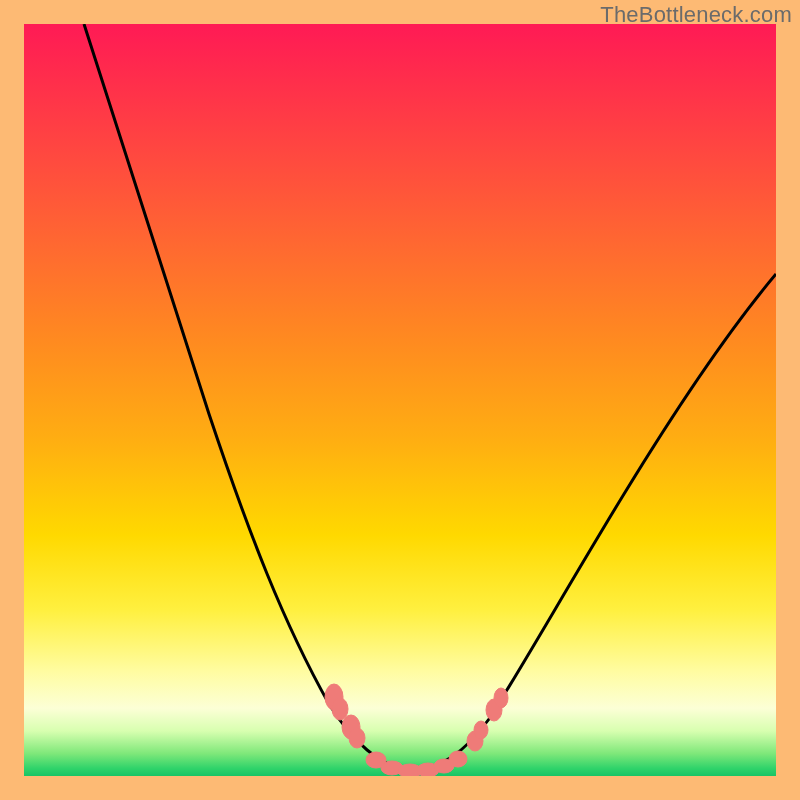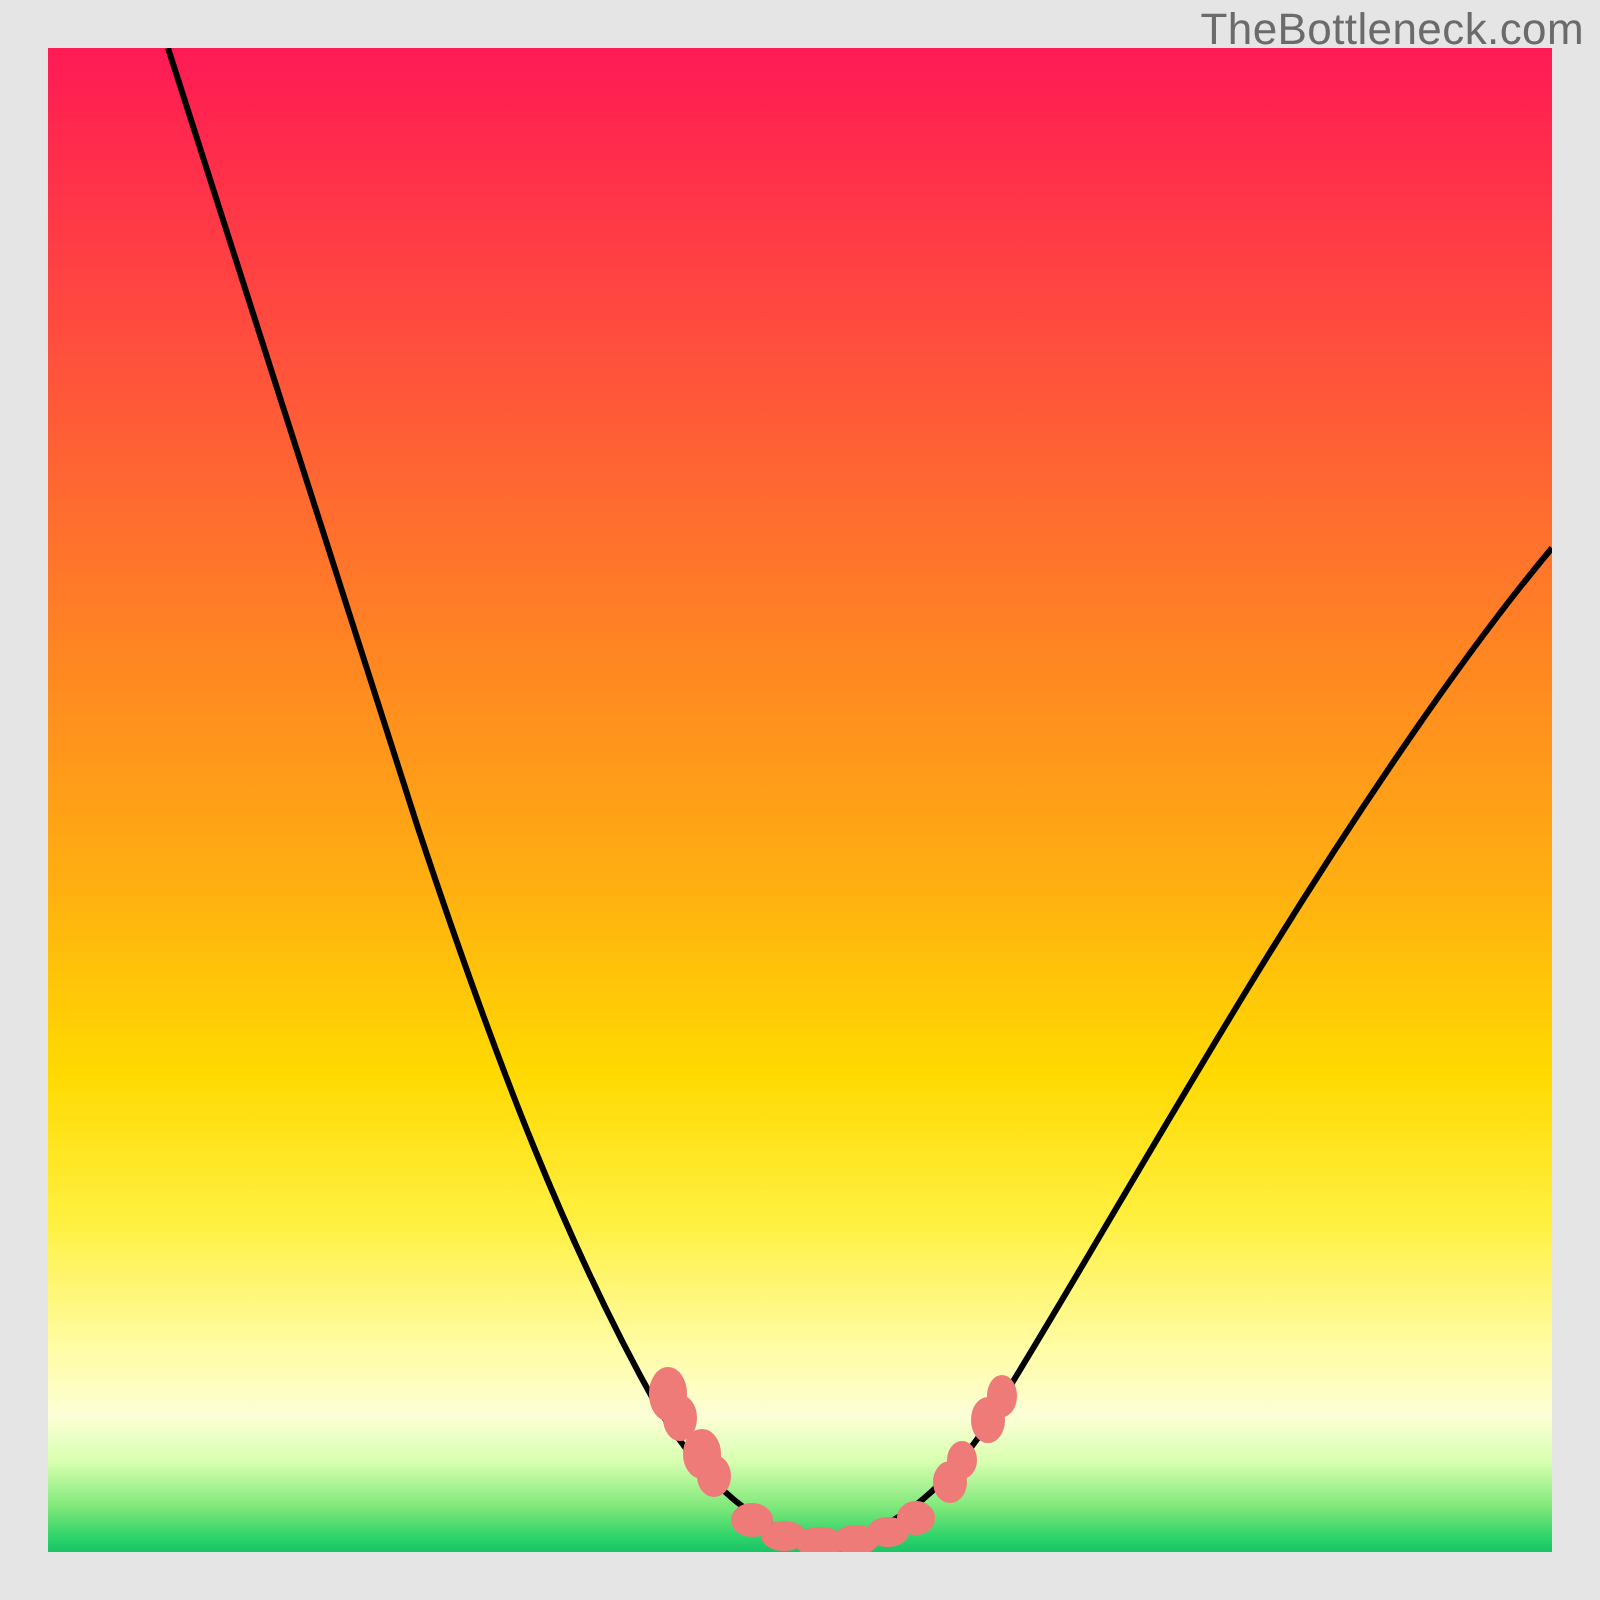--- a/index.html
+++ b/index.html
@@ -10,21 +10,21 @@
     overflow: hidden;
     background: #000;
     font-family: Arial, Helvetica, sans-serif;
   }
   .frame {
     position: absolute;
     top: 0;
     left: 0;
     width: 800px;
     height: 800px;
-    background: #e5e5e5;
+    background: #fdba74;
   }
   .plot {
     position: absolute;
     top: 24px;
     left: 24px;
     width: 752px;
     height: 752px;
     
     background: linear-gradient(to bottom,
       #ff1a55 0%,

